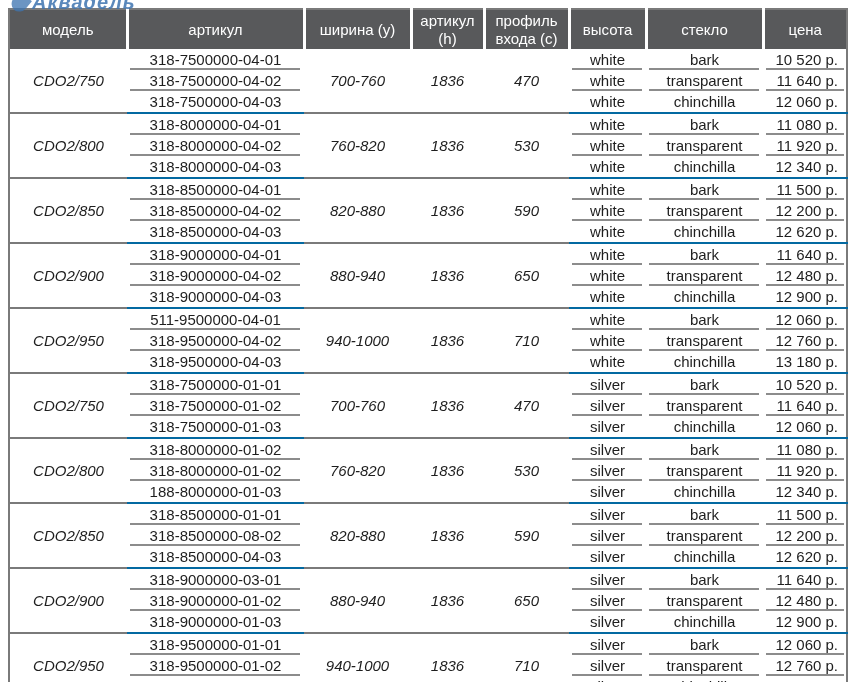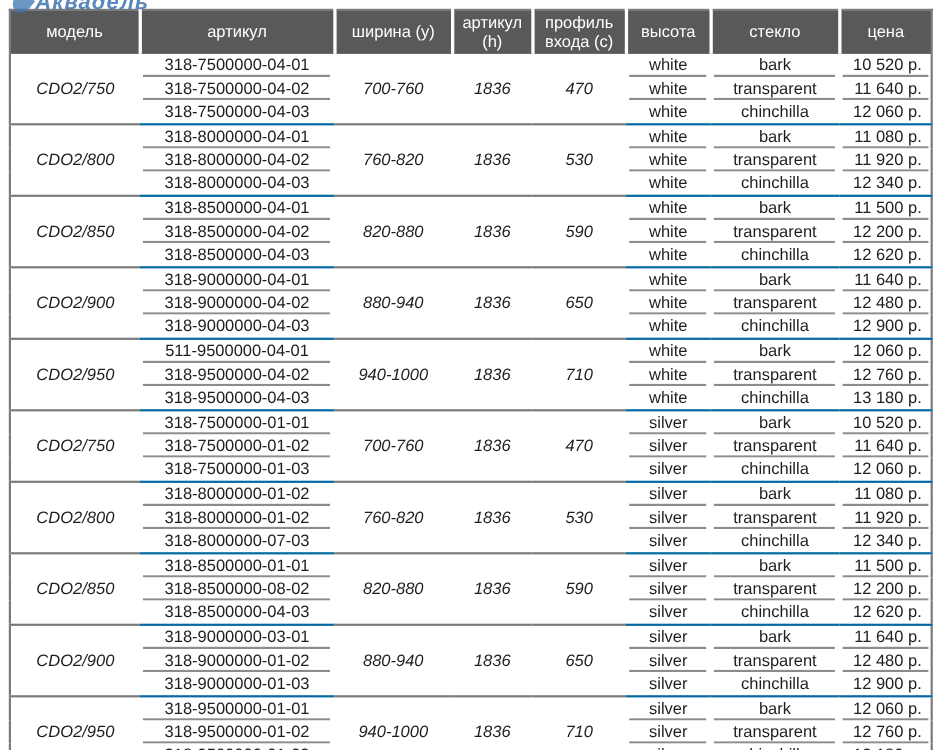--- a/index.html
+++ b/index.html
@@ -266,21 +266,21 @@
           <td class="col-glass sep">bark</td>
           <td class="col-price sep">11 080 р.</td>
         </tr>
         <tr>
           <td class="col-article sep">318-8000000-01-02</td>
           <td class="col-profile sep">silver</td>
           <td class="col-glass sep">transparent</td>
           <td class="col-price sep">11 920 р.</td>
         </tr>
         <tr class="group-end">
-          <td class="col-article">318-8000000-07-03</td>
+          <td class="col-article">188-8000000-01-03</td>
           <td class="col-profile">silver</td>
           <td class="col-glass">chinchilla</td>
           <td class="col-price">12 340 р.</td>
         </tr>
         <tr>
           <td class="merged col-model" rowspan="3">CDO2/850</td>
           <td class="col-article sep">318-8500000-01-01</td>
           <td class="merged col-width" rowspan="3">820-880</td>
           <td class="merged col-height" rowspan="3">1836</td>
           <td class="merged col-entry" rowspan="3">590</td>

